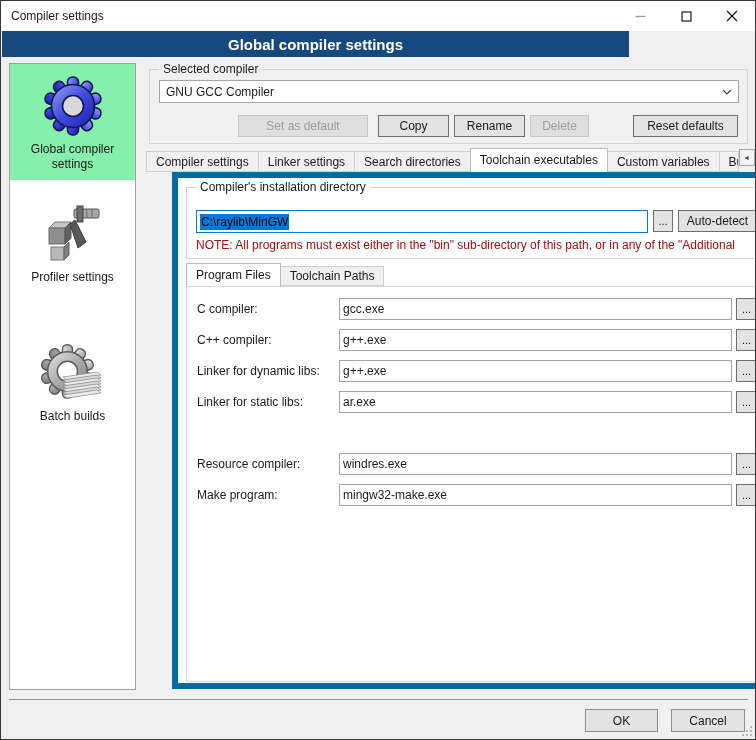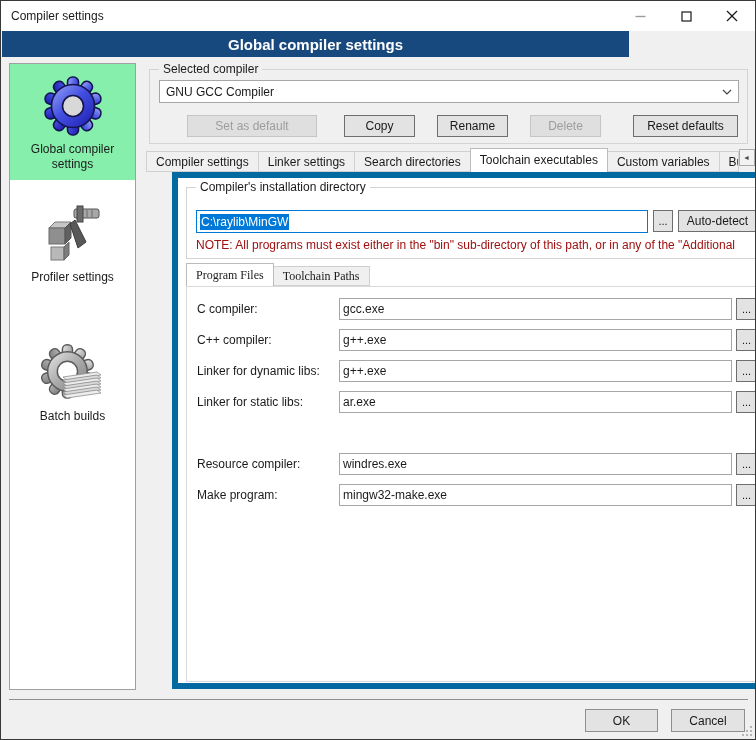--- a/index.html
+++ b/index.html
@@ -35,28 +35,28 @@
   .groupbox > .legend { position:absolute; top:-8px; left:9px; padding:0 4px; line-height:15px; }
   .legend.on-gray { background:#f0f0f0; }
   .legend.on-white { background:#ffffff; }
 
   
   .grp-compiler { left:148px; top:68px; width:599px; height:75px; }
   .combo { background:#fff; border:1px solid #a6a6a6; height:23px; display:flex; align-items:center;
            padding:0 6px; position:relative; }
   .combo .chev { margin-left:auto; }
   .combo-main { position:absolute; left:9px; top:10px; width:580px; }
-  .btnrow { position:absolute; left:9px; right:9px; top:45px; height:22px; display:flex; justify-content:flex-end; align-items:flex-start;gap:17px; }
+  .btnrow { position:absolute; left:9px; right:9px; top:45px; height:22px; display:flex; justify-content:flex-end; align-items:flex-start; }
   .btn { height:22px; background:#e3e3e3; border:1px solid #6e6e6e; display:flex; align-items:center;
          justify-content:center; cursor:default; }
   .btn.disabled { color:#9d9d9d; border-color:#c6c6c6; background:#dfdfdf; }
   .b-setdef { width:130px; margin-right:10px; }
   .b-copy { width:71px; margin-right:5px; }
   .b-rename { width:71px; margin-right:5px; }
-  .b-delete { width:71px; margin-right:15px; }
+  .b-delete { width:59px; margin-right:44px; }
   .b-reset { width:105px; }
 
   
   .tabrow { position:absolute; left:145px; top:148px; width:603px; height:23px; display:flex; align-items:flex-end; }
   .tab { height:21px; line-height:20px; padding:0 9px; background:#f0f0f0; border:1px solid #d0d0d0;
          margin-right:-1px; white-space:nowrap; cursor:default; }
   .tab.active { height:24px; line-height:23px; background:#fff; border:1px solid #bcbcbc; border-bottom:none;
                 position:relative; z-index:3; }
   .tab.clipped { width:44px; overflow:hidden; }
   .tab-arrows { margin-left:auto; display:flex; align-self:flex-start; }
@@ -64,27 +64,27 @@
                display:flex; align-items:center; justify-content:center; margin-left:1px; color:#444; }
 
   .tabpage { position:absolute; left:145px; top:171px; width:603px; height:517px; background:#fff;
              border:6px solid #0369a1; z-index:2;margin-left:26px; }
 
   
   .grp-dir { left:8px; top:9px; width:585px; height:72px; }
   .dir-row { position:absolute; left:9px; top:22px; display:flex; }
   .textbox { background:#fff; border:1px solid #a6a6a6; height:23px; display:flex; align-items:center; padding:0 3px; }
   .tb-path { width:452px; border:1px solid #0078d7; margin-right:5px; }
-  .sel-text { background:#0078d7; color:#ffffff; padding:1px 1px; }
+  .sel-text { background:#0078d7; color:#000000; padding:1px 1px; }
   .btn-browse { width:20px; margin-right:5px; font-size:11px; }
   .btn-auto { width:79px; border-color:#6e6e6e; }
   .dir-note { position:absolute; left:9px; top:50px; width:567px; white-space:nowrap; overflow:hidden; color:#a01010; }
 
   
-  .subtabrow { position:absolute; left:8px; top:86px; height:22px; display:flex; align-items:flex-end;font-family:Liberation Serif, serif; }
+  .subtabrow { position:absolute; left:8px; top:86px; height:22px; display:flex; align-items:flex-end; }
   .subtab { height:20px; line-height:19px; padding:0 9px; background:#f0f0f0; border:1px solid #d0d0d0;
             margin-right:-1px; white-space:nowrap; cursor:default; }
   .subtab.active { height:23px; line-height:22px; background:#fff; border:1px solid #bcbcbc; border-bottom:none;
                    position:relative; z-index:3; }
   .subpage { position:absolute; left:8px; top:108px; width:585px; height:396px; background:#fff;
              border:1px solid #d9d9d9; z-index:2; }
 
   .frow { position:absolute; left:0; width:100%; height:22px; }
   .frow .flabel { position:absolute; left:10px; top:4px; }
   .frow .fbox { position:absolute; left:152px; width:393px; height:22px; }

